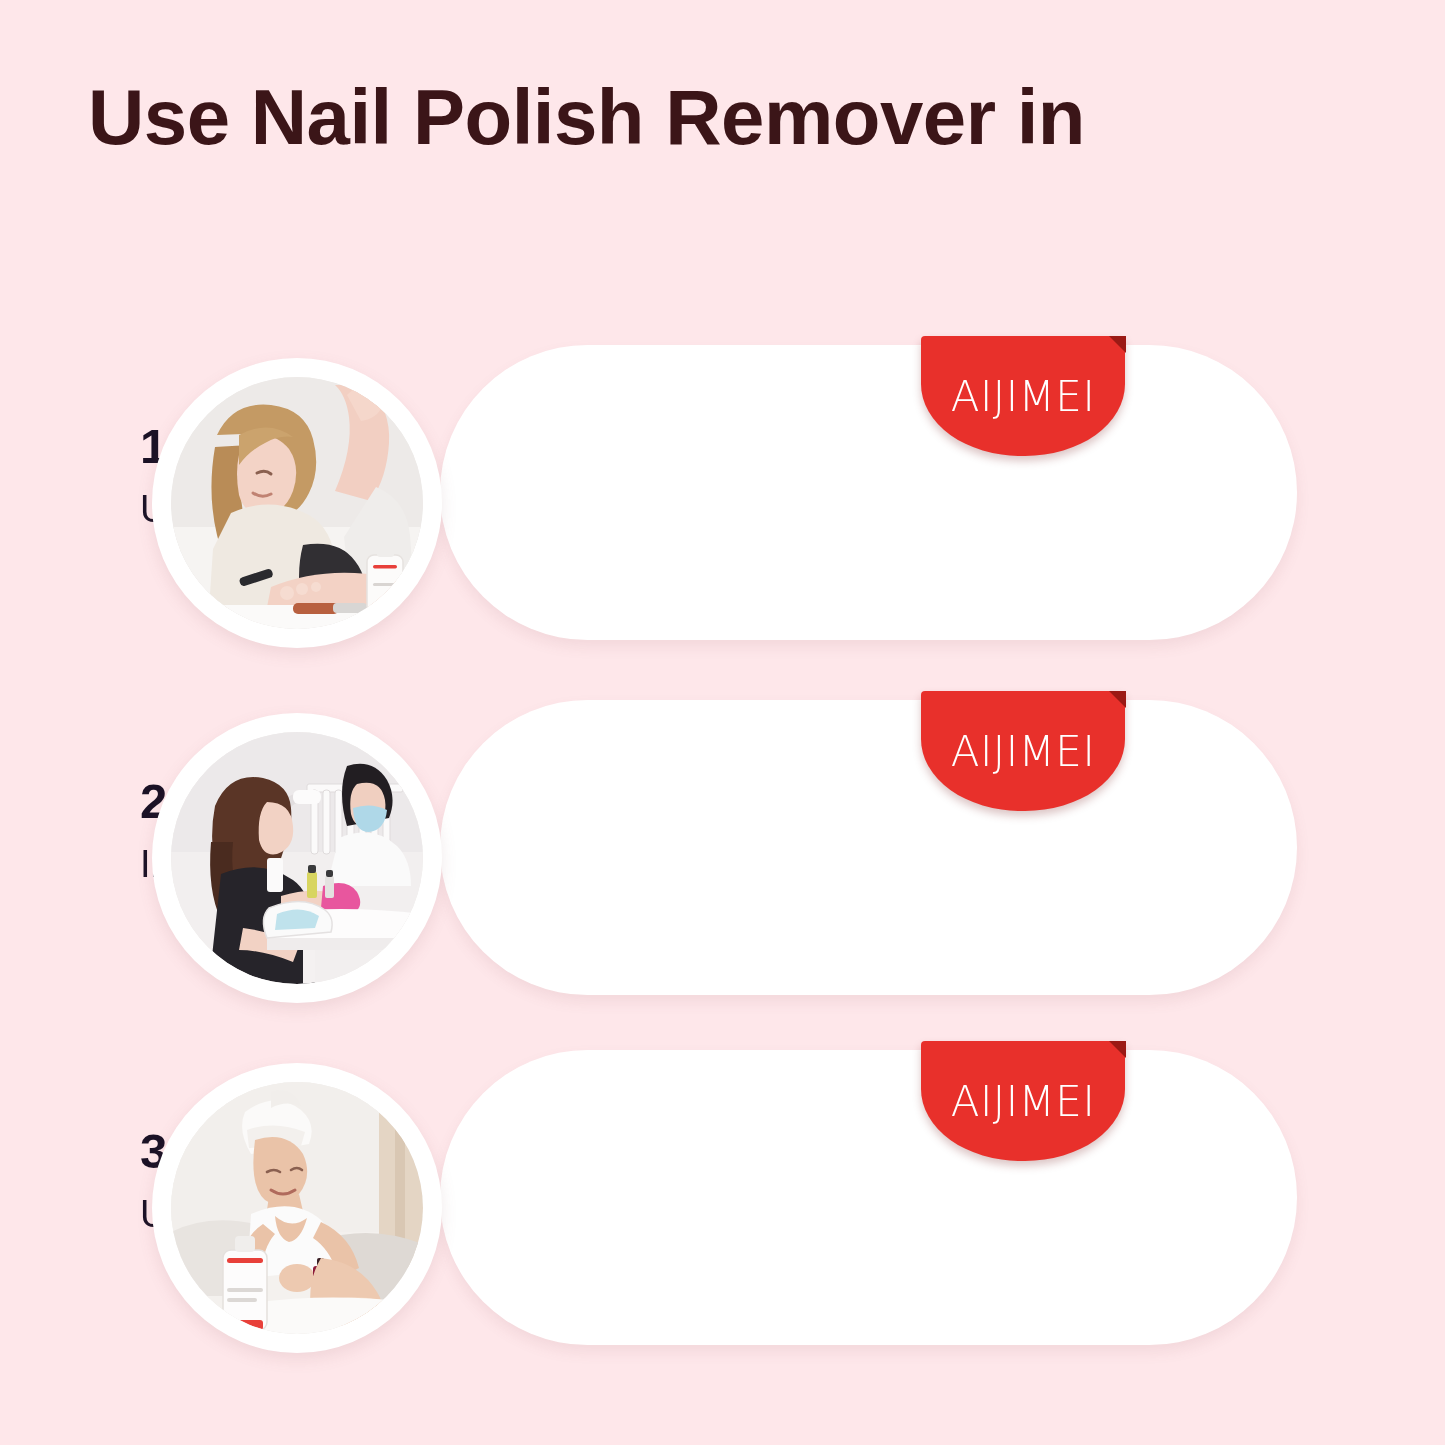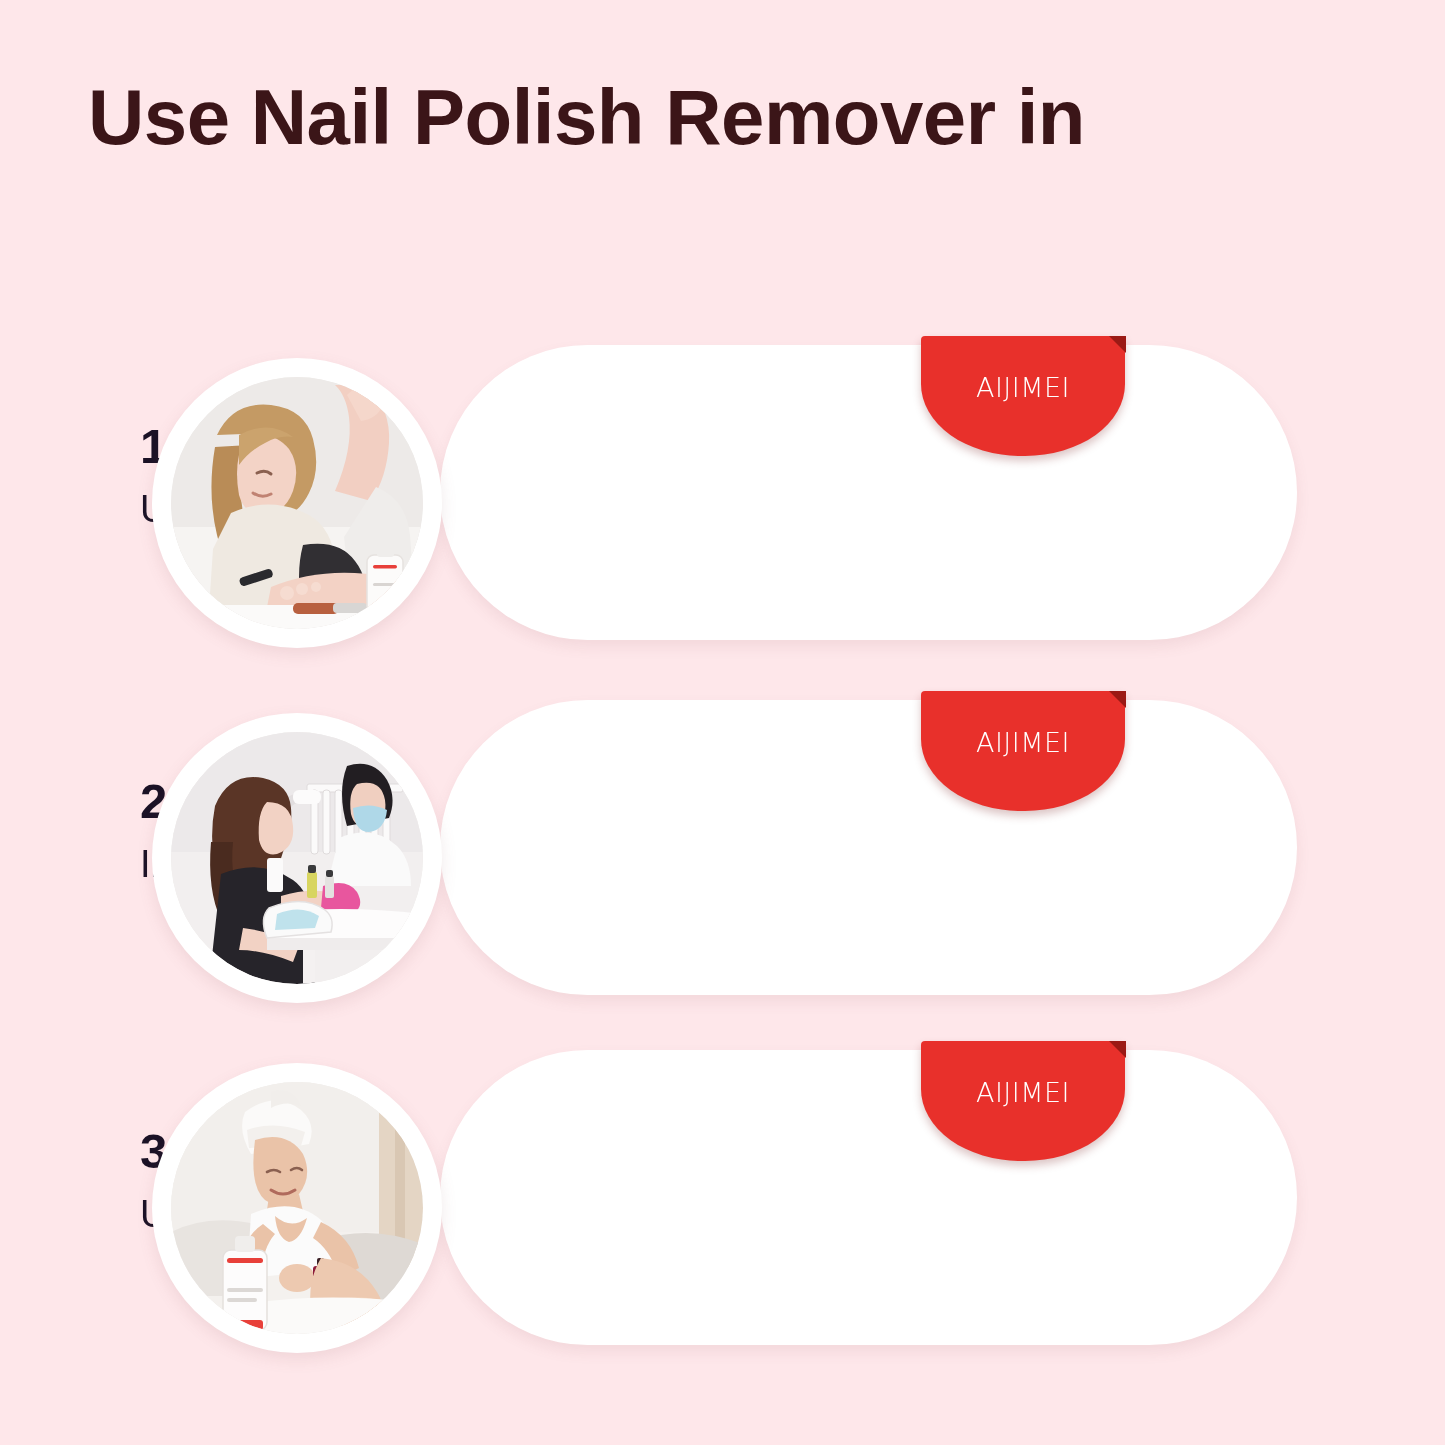--- a/index.html
+++ b/index.html
@@ -129,21 +129,21 @@
     border-left: 17px solid transparent;
     border-top: 17px solid #9B1A15;
   }
   .badge-label {
     position: absolute;
     left: 0;
     top: 36px;
     width: 204px;
     text-align: center;
     color: #FFFFFF;
-    font-size: 27px;
+    font-size: 42px;
     font-weight: 300;
     letter-spacing: 0.5px;
     font-family: "DejaVu Sans", sans-serif;
   }
 </style>
 </head>
 <body>
 
 <div class="title-block">
   <div class="title-line">Use Nail Polish Remover in</div>

